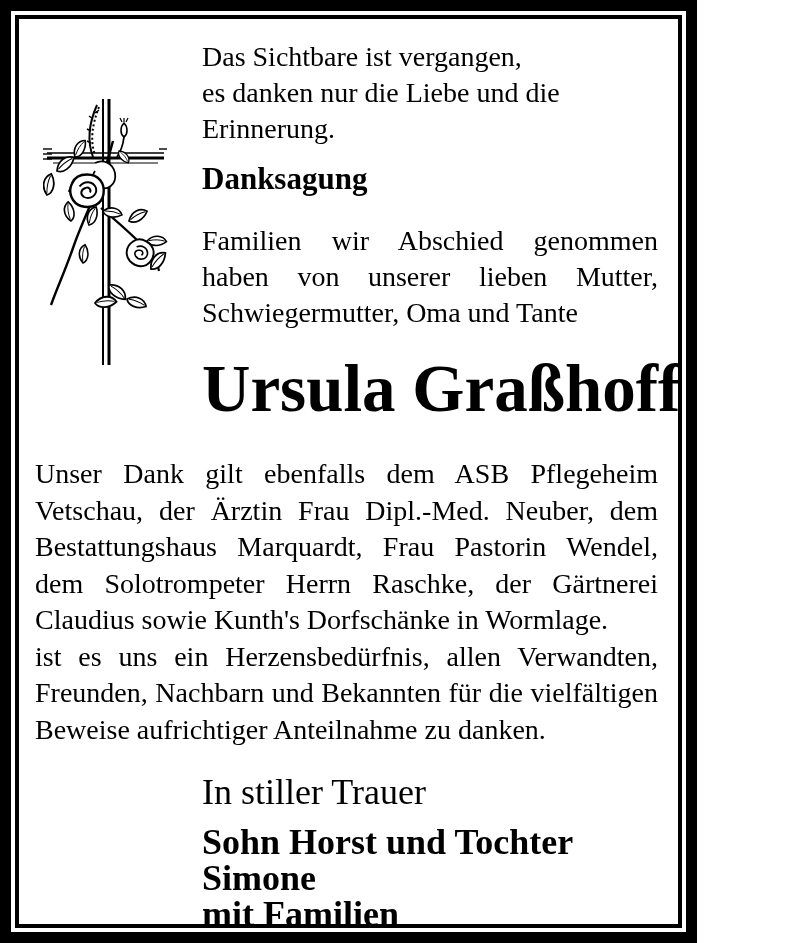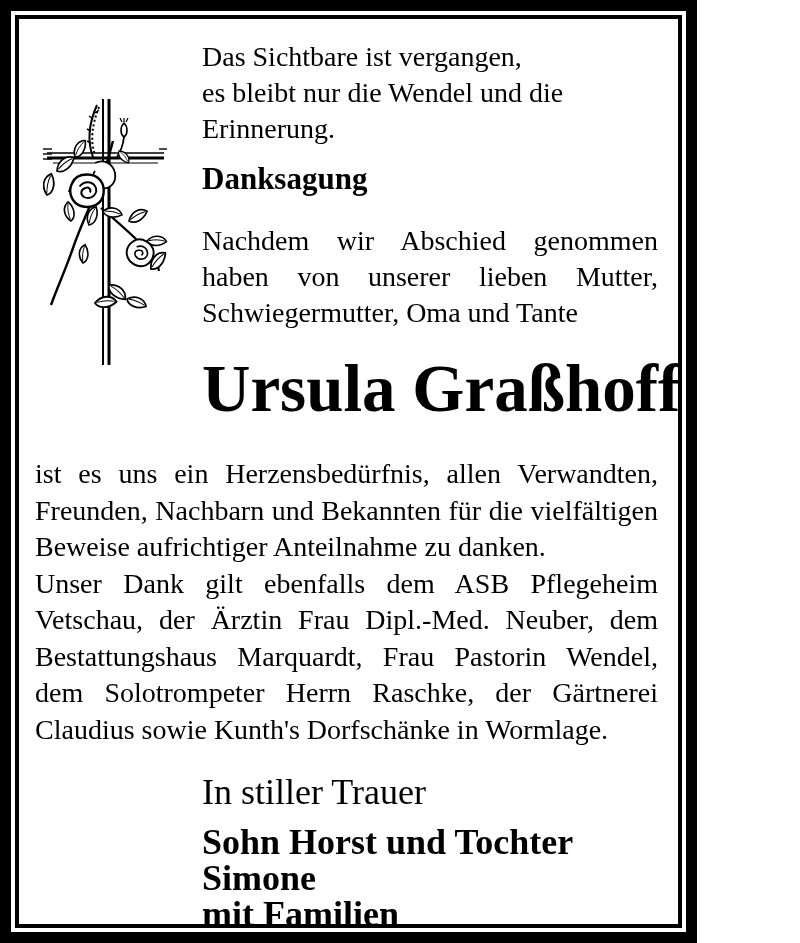--- a/index.html
+++ b/index.html
@@ -151,30 +151,30 @@
         <use href="#lf" transform="translate(84,206) rotate(35) scale(0.95)"></use>
 
         <use href="#rs" transform="translate(44,98) scale(1.5)"></use>
         <use href="#rs" transform="translate(97,160) rotate(30) scale(1.2)"></use>
       </g>
     </svg>
 
     <div class="indent-col">
       <p class="epigraph">
         <span>Das Sichtbare ist vergangen,</span><br>
-        <span>es bleibt nur die Wendel und die Erinnerung.</span>
+        <span>es danken nur die Liebe und die Erinnerung.</span>
       </p>
       <h2 class="heading">Danksagung</h2>
-      <p class="intro">Nachdem wir Abschied genommen haben von unserer lieben Mutter, Schwiegermutter, Oma und Tante</p>
+      <p class="intro">Familien wir Abschied genommen haben von unserer lieben Mutter, Schwiegermutter, Oma und Tante</p>
       <h1 class="name">Ursula Graßhoff</h1>
     </div>
 
     <div class="body-block">
+      <p>Unser Dank gilt ebenfalls dem ASB Pflegeheim Vetschau, der Ärztin Frau Dipl.-Med. Neuber, dem Bestattungshaus Marquardt, Frau Pastorin Wendel, dem Solotrompeter Herrn Raschke, der Gärtnerei Claudius sowie Kunth's Dorfschänke in Wormlage.</p>
       <p>ist es uns ein Herzensbedürfnis, allen Verwandten, Freunden, Nachbarn und Bekannten für die vielfältigen Beweise aufrichtiger Anteilnahme zu danken.</p>
-      <p>Unser Dank gilt ebenfalls dem ASB Pflegeheim Vetschau, der Ärztin Frau Dipl.-Med. Neuber, dem Bestattungshaus Marquardt, Frau Pastorin Wendel, dem Solotrompeter Herrn Raschke, der Gärtnerei Claudius sowie Kunth's Dorfschänke in Wormlage.</p>
     </div>
 
     <div class="closing-block">
       <p class="closing">In stiller Trauer</p>
       <p class="mourners">
         <span>Sohn Horst und Tochter Simone</span><br>
         <span>mit Familien</span>
       </p>
     </div>
 

